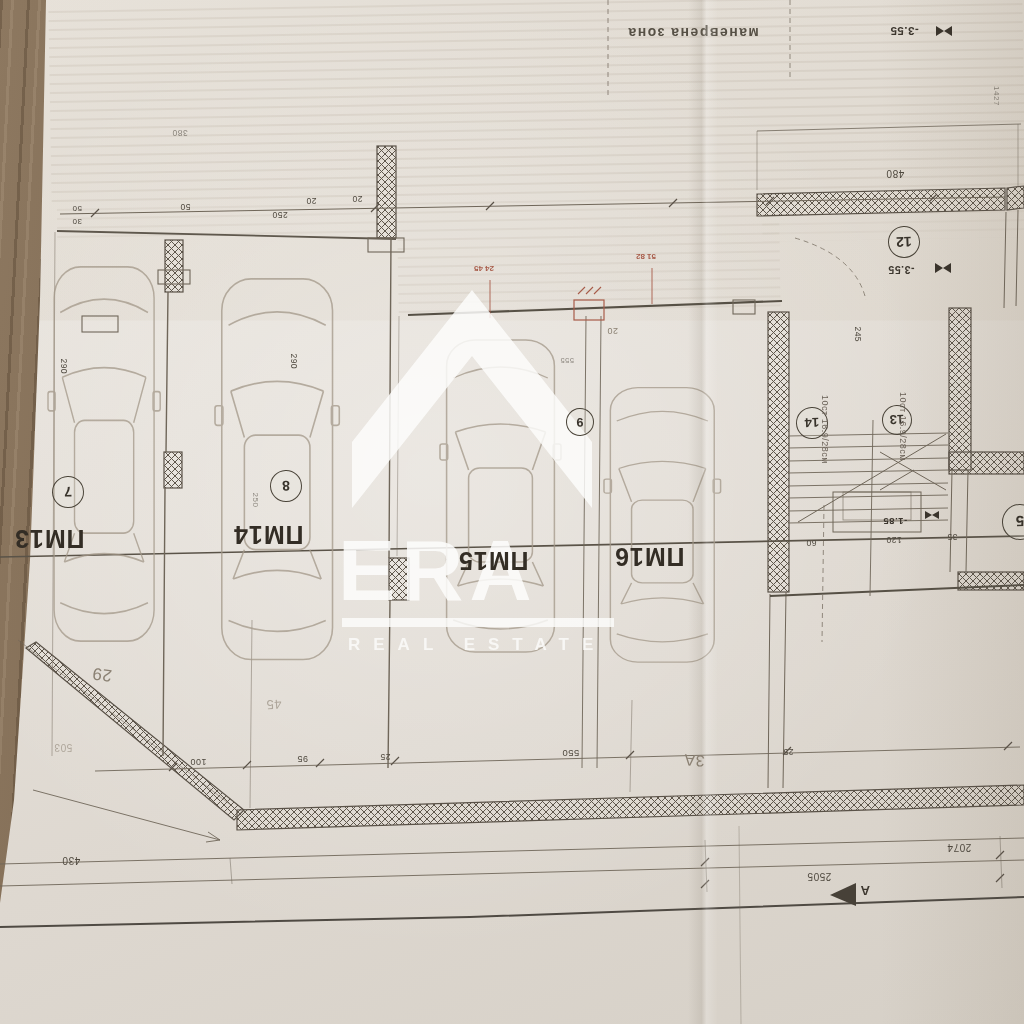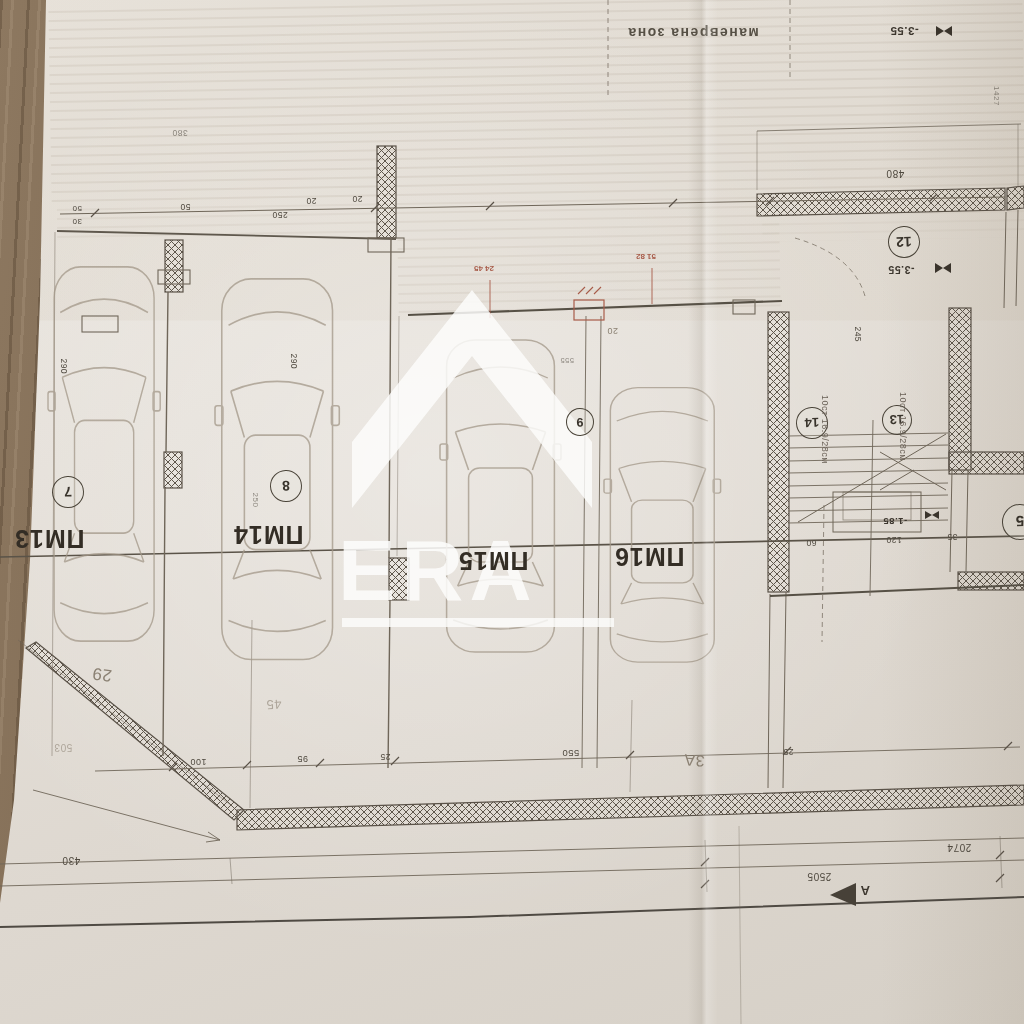--- a/index.html
+++ b/index.html
@@ -175,20 +175,21 @@
     <use href="#car" transform="translate(440,336) scale(1.1,1.0)"></use>
     <use href="#car" transform="translate(604,384) scale(1.06,0.88)"></use>
   </svg>
 
   <div class="wm">
     <svg width="280" height="230" viewBox="0 0 280 230">
       <path d="M14,226 L14,160 L134,8 L254,160 L254,226 L134,74 Z" fill="rgba(253,253,251,.84)"></path>
     </svg>
     <div class="wm-era">ERA</div>
     <div class="wm-bar"></div>
+    <div class="wm-tag">REAL ESTATE</div>
   </div>
 
   <div class="lbl" style="left:627px;top:26px;font-size:14px;font-weight:600;color:#565045;letter-spacing:1.5px">маневрена зона</div>
 
   <div class="lbl" style="left:890px;top:24px;font-size:11.5px;font-weight:700;color:#3c362e">-3.55</div>
   <div class="lbl" style="left:888px;top:264px;font-size:10.5px;font-weight:700;color:#3c362e">-3.55</div>
   <div class="lbl" style="left:883px;top:516px;font-size:9.5px;font-weight:700;color:#3c362e">-1.85</div>
 
   <div class="lbl pm" style="left:14px;top:526px;font-size:25px">ПМ13</div>
   <div class="lbl pm" style="left:233px;top:522px;font-size:25px">ПМ14</div>

